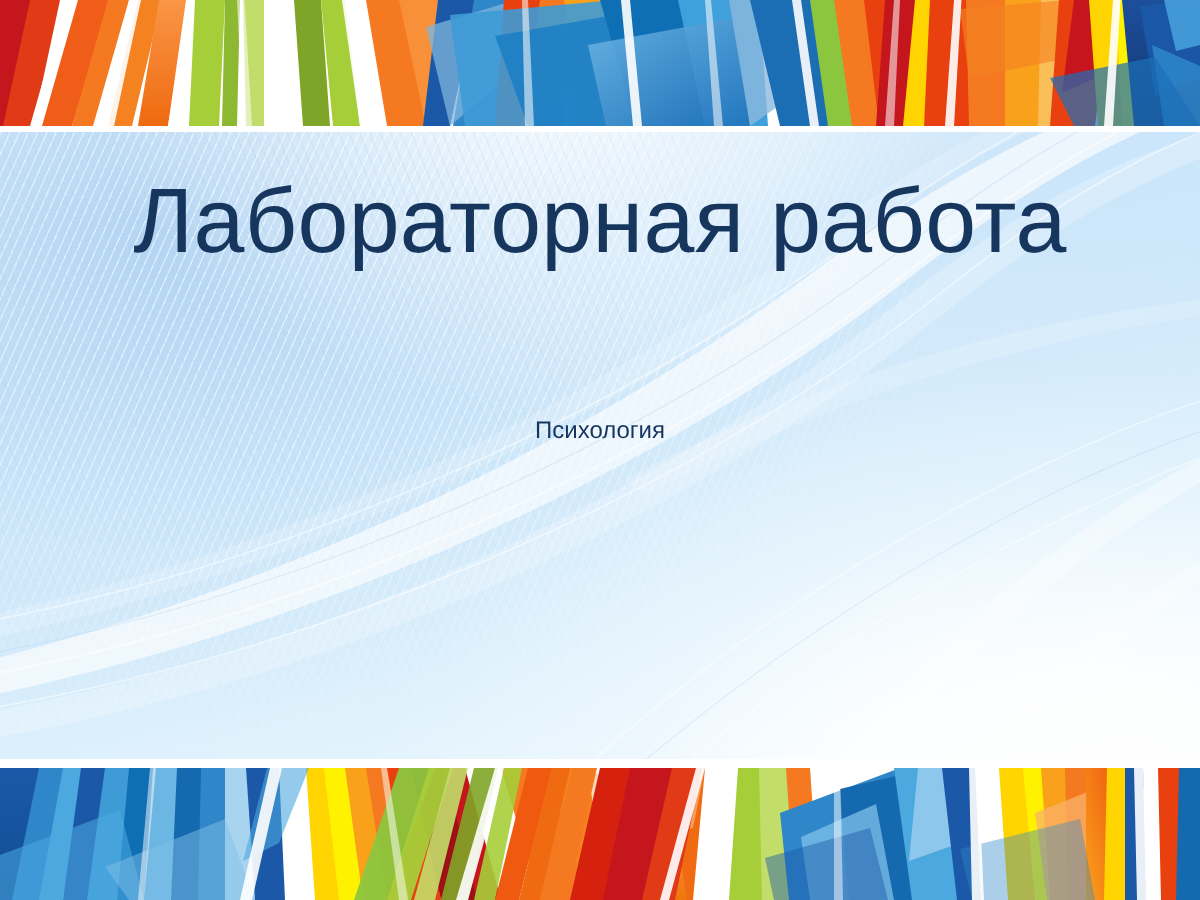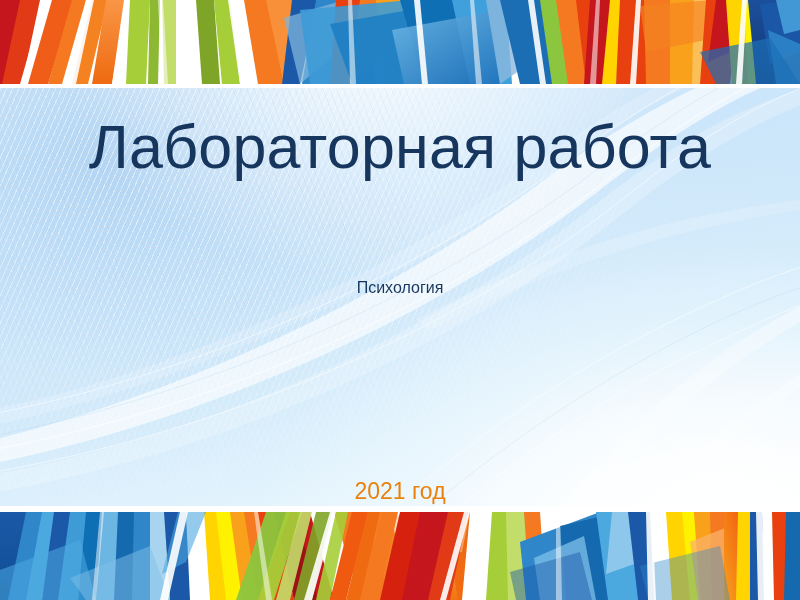--- a/index.html
+++ b/index.html
@@ -429,15 +429,14 @@
         <polygon points="254,0 258,0 272,88 266,88"></polygon>
         <polygon points="556,0 560,0 562,88 556,88"></polygon>
       </g>
     </svg>
   </div>
 
   <div id="title">Лабораторная работа</div>
 
   <div id="subtitle">Психология</div>
 
-  <div id="year">2021 год</div>
 
 </div>
 
 </body></html>

